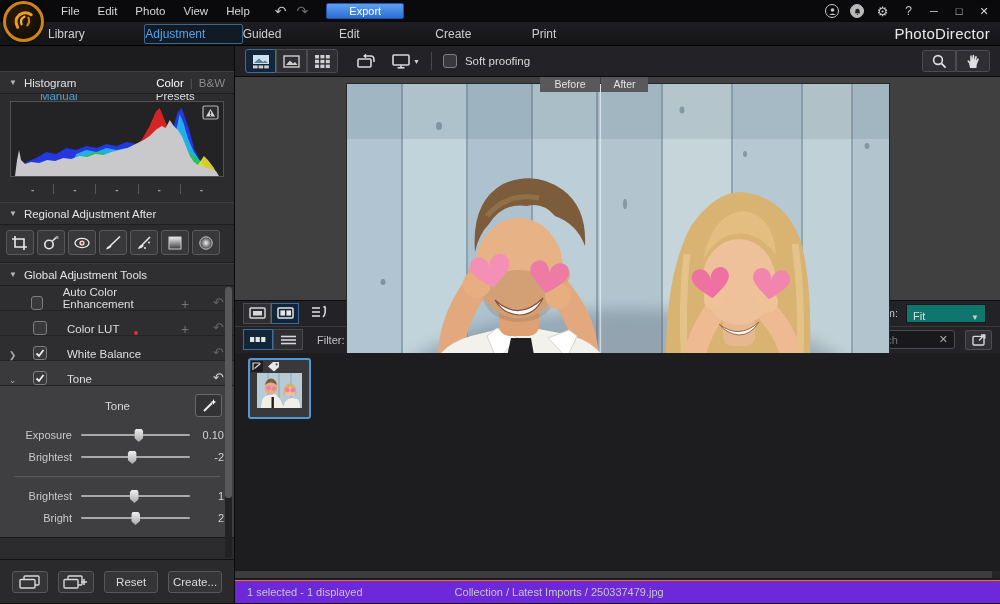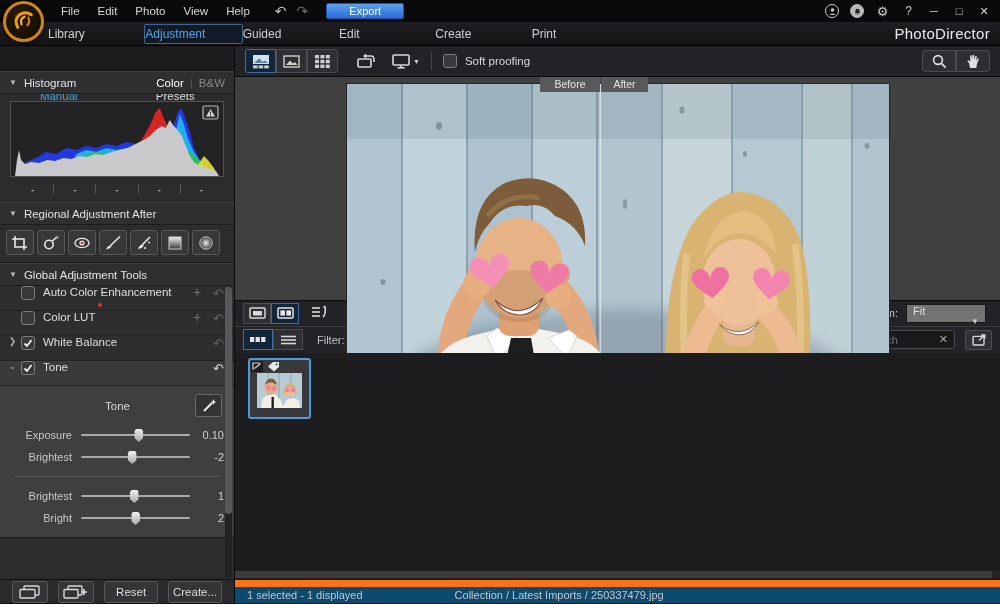--- a/index.html
+++ b/index.html
@@ -57,22 +57,22 @@
   .dash-row { margin:2px 12px 6px; height:14px; display:flex; align-items:center; }
   .dash-row .d { flex:1; text-align:center; color:#9c9c9e; font-size:10px; font-weight:bold; }
   .dash-row .s { width:1px; height:10px; background:#565658; }
 
   .tool-row { display:flex; gap:3px; padding:5px 6px 7px; border-bottom:1px solid #1b1b1d; }
   .tool-btn { width:28px; height:25px; background:#38383a; border:1px solid #59595b; border-radius:3px;
               display:flex; align-items:center; justify-content:center; }
   .tool-btn svg { width:18px; height:16px; }
 
   .rows { flex:1; position:relative; overflow:hidden; }
-  .adj-row { height:25px; display:flex; align-items:flex-start; padding:0 10px 0 6px; background:#2e2e30;
-             border-bottom:1px solid #232325; font-size:11.5px; color:#dedede; }
+  .adj-row { height:25px; display:flex; align-items:flex-end; padding:0 10px 0 6px; background:#2e2e30;
+             border-bottom:1px solid #232325; font-size:11.5px; color:#dedede;gap:12px; }
   .adj-row.tone-head { background:#3a3a3c; }
   .exp { width:13px; font-size:9px; color:#aaa; text-align:center; }
   .chk { width:14px; height:14px; border:1px solid #7e7e80; border-radius:3px; background:#39393b;
          margin:0 8px 0 2px; display:flex; align-items:center; justify-content:center; }
   .chk svg { width:10px; height:10px; }
   .row-plus { margin-left:auto; color:#737375; font-size:14px; line-height:12px; }
   .row-undo { color:#636365; font-size:13px; margin-left:12px; }
   .row-undo.lit { color:#cfcfcf; }
   .red-dot { width:4px; height:4px; background:#e03131; border-radius:50%; margin:-8px 0 0 3px; }
 
@@ -86,21 +86,21 @@
   .sl-track-wrap { flex:1; position:relative; height:14px; }
   .sl-track { position:absolute; left:0; right:0; top:6px; height:2px; background:#a9a9ab; border-radius:1px; }
   .sl-handle { position:absolute; top:1px; width:9px; height:13px; transform:translateX(-50%);
                background:linear-gradient(#efefef,#a8a8aa);
                clip-path:polygon(50% 100%, 0 70%, 0 18%, 18% 0, 82% 0, 100% 18%, 100% 70%); }
   .sl-val { width:34px; text-align:right; font-size:11px; color:#d2d2d2; }
   .tone-div { margin:8px 14px; border-top:1px solid #5a5a5c; }
   .vscroll { position:absolute; right:2px; top:1px; bottom:1px; width:7px; background:#222224; border-radius:3px; }
   .vscroll .thumb { position:absolute; top:0; width:7px; height:78%; background:#58585a; border-radius:3px; }
 
-  .side-foot { height:24px; background:#2a2a2c; border-top:1px solid #121214; display:flex; align-items:center;
+  .side-foot { height:44px; background:#2a2a2c; border-top:1px solid #121214; display:flex; align-items:center;
                padding:0 12px; gap:10px; }
   .foot-btn { height:22px; background:#353537; border:1px solid #58585a; border-radius:3px;
               display:flex; align-items:center; justify-content:center; color:#dcdcdc; font-size:11.5px; }
   .foot-ic { width:44px; }
   .foot-txt { width:66px; }
 
   
   .main { flex:1; display:flex; flex-direction:column; background:#060606; }
   .main-toolbar { height:31px; background:#232327; border-bottom:1px solid #0b0b0d; display:flex; align-items:center; padding:0 10px; }
   .vbtn { width:31px; height:24px; display:flex; align-items:center; justify-content:center;
@@ -120,22 +120,22 @@
              line-height:15px; text-align:center; }
   .chip-before { left:305px; width:60px; }
   .chip-after { left:366px; width:47px; }
 
   .viewbar { height:26px; background:#232327; border-top:1px solid #0b0b0d; display:flex; align-items:center; padding:0 8px; }
   .sbtn { width:28px; height:21px; display:flex; align-items:center; justify-content:center;
           background:#2f2f33; border:1px solid #4c4c4e; }
   .sbtn.active { background:#132539; border-color:#3f6c99; }
   .zoom-group { margin-left:auto; display:flex; align-items:center; gap:8px; margin-right:6px; }
   .zoom-label { font-size:11px; color:#c6c6c8; }
-  .zoom-select { width:80px; height:19px; background:#737373; border:1px solid #19191b; color:#dedede;
-                 font-size:11px; display:flex; align-items:flex-start; padding:0 6px;flex-direction:column; }
+  .zoom-select { width:80px; height:19px; background:#0f766e; border:1px solid #19191b; color:#dedede;
+                 font-size:11px; display:flex; align-items:flex-end; padding:0 6px; }
   .zoom-select .zcaret { margin-left:auto; font-size:8px; color:#cfcfcf; }
   .compare-group { margin-left:auto; display:flex; gap:2px; }
 
   .filmbar { height:27px; background:#232327; border-top:1px solid #3a3a3d; display:flex; align-items:center; padding:0 8px; }
   .filter-label { margin:0 8px 0 14px; font-size:11px; color:#c2c2c4; }
   .fbtn { height:20px; background:#313135; border:1px solid #4e4e50; display:flex; align-items:center;
           justify-content:center; gap:3px; padding:0 4px; }
   .fcaret { font-size:7px; color:#cfcfcf; }
   .searchbox { margin-left:auto; width:114px; height:19px; background:#19191b; border:1px solid #4b4b4d;
                border-radius:3px; display:flex; align-items:center; padding:0 6px; gap:5px; }
@@ -146,21 +146,21 @@
              border-radius:2px; display:flex; align-items:center; justify-content:center; }
 
   .filmstrip { flex:1; background:#1d1d1f; position:relative; padding:5px 0 0 13px; }
   .thumb-card { width:63px; height:61px; border:2px solid #4e9ad8; border-radius:3px; background:#39393b; position:relative; }
   .thumb-badges { position:absolute; top:1px; left:1px; display:flex; gap:4px; align-items:center; }
   .thumb-img { position:absolute; left:7px; top:13px; width:45px; height:35px; }
   .thumb-img svg { width:100%; height:100%; display:block; }
   .hscroll { position:absolute; bottom:2px; left:0; right:0; height:7px; background:#242427; }
   .hscroll .hthumb { height:7px; width:99%; background:#3c3c3f; }
 
-  .statusbar { height:23px; background:#0c4a6e; border-top:7px solid #f97316; display:flex; align-items:center;
+  .statusbar { height:23px; background:#6d28d9; border-top:1px solid #f97316; display:flex; align-items:center;
                font-size:11px; color:#c6c6c8; }
   .status-sel { margin-left:12px; }
   .status-path { margin-left:92px; }
 </style>
 </head>
 <body>
 
 <div class="titlebar">
   <div class="logo">
     <svg viewBox="0 0 36 36">

